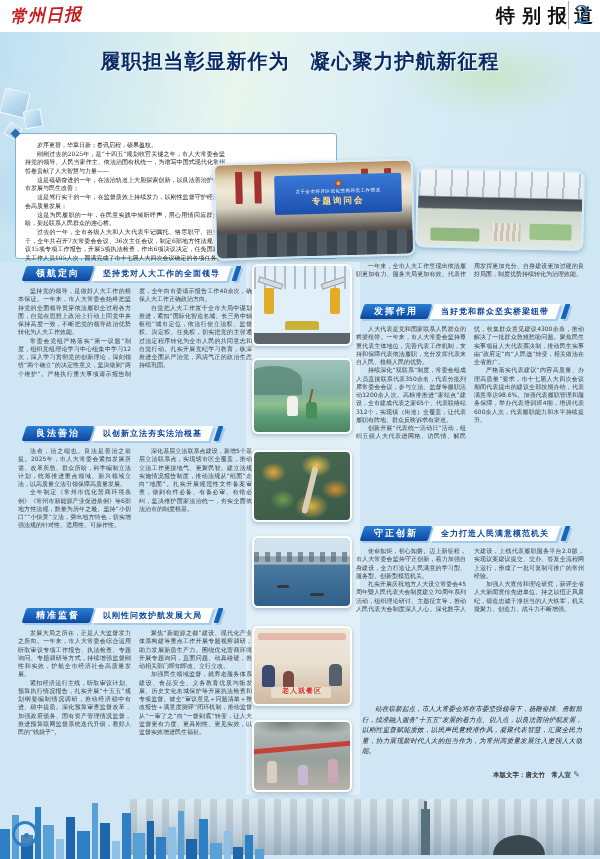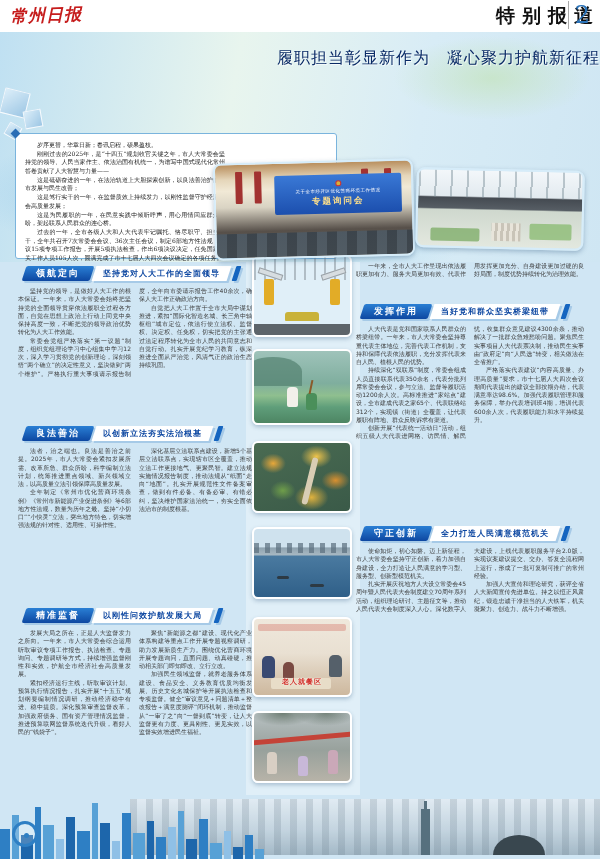--- a/index.html
+++ b/index.html
@@ -35,22 +35,22 @@
       radial-gradient(200px 90px at 55% 85%, rgba(150,205,235,.55), transparent 70%),
       radial-gradient(160px 80px at 15% 70%, rgba(130,190,230,.5), transparent 70%),
       linear-gradient(100deg,#bfe0f2 0%,#e8f5ee 38%,#d8ecf6 68%,#cfe6f3 100%);
   }
   .cube { position:absolute; border:1px solid rgba(255,255,255,.8);
     background:linear-gradient(135deg,#dceef9,#9cc6e4); }
   .cube1 { left:2px;  top:58px; width:26px; height:26px; transform:rotate(14deg); }
   .cube2 { left:24px; top:78px; width:18px; height:18px; transform:rotate(-10deg); }
   .cube3 { left:6px;  top:92px; width:14px; height:14px; transform:rotate(30deg); }
   .headline {
-    position:absolute; top:16px; left:0; right:0; text-align:right;
-    font-size:16px; font-weight:normal; letter-spacing:1px; color:#0a2a66;
+    position:absolute; top:16px; left:0; right:0; text-align:center;
+    font-size:20px; font-weight:bold; letter-spacing:1px; color:#0a2a66;
     text-shadow:1px 1px 0 rgba(255,255,255,.7);
   }
   .subtitle {
     position:absolute; top:60px; left:0; right:0; text-align:center;
     font-family:"DejaVu Serif", serif; font-size:15px; font-weight:bold; color:#151515;
   }
   
   .intro-box {
     position:absolute; top:133px; left:15px; width:322px; height:126px;
     background:#fff; border:1px solid #7ab4dd; border-radius:3px;
@@ -110,21 +110,21 @@
   .h-s1 { height:130px; } .h-s2 { height:152px; } .h-s3 { height:170px; }
   .h-s4 { height:192px; } .h-s5 { height:148px; }
   .right-lead { height:36px; margin-bottom:6px; }
   
   .conclusion { font-family:"DejaVu Serif", serif; font-style:italic; font-size:6.6px;
     line-height:1.6; color:#1d1d1d; text-align:justify; margin:4px 2px 4px 6px; height:62px; overflow:hidden; }
   .conclusion p { text-indent:2em; }
   .credit { text-align:right; font-size:6.5px; font-weight:bold; color:#333; padding-right:4px; }
   .pen-icon { color:#2a6db5; font-size:8px; }
   
-  .photo-strip { position:absolute; top:255px; left:252px; width:102px; z-index:3; }
+  .photo-strip { position:absolute; top:264px; left:252px; width:102px; z-index:3; }
   .strip-photo { width:100px; border:2px solid #fff; border-radius:6px;
     box-shadow:0 2px 4px rgba(40,80,120,.3); overflow:hidden; position:relative; }
   .ph-factory { height:82px; margin-bottom:12px;
     background:linear-gradient(180deg,#eef1f3 0%,#d7dde1 40%,#b9c0c5 70%,#707density 100%),
                linear-gradient(180deg,#eef1f3 0%,#d7dde1 40%,#b9c0c5 70%,#6a7075 100%); }
   .ph-factory .ceiling { position:absolute; top:0; left:0; right:0; height:30%;
     background:repeating-linear-gradient(90deg, rgba(130,140,148,.5) 0 2px, transparent 2px 10px); }
   .ph-factory .robot { position:absolute; top:28%; width:10px; height:34%; background:#e2ac27; border-radius:2px; }
   .ph-factory .ro1 { left:10%; } .ph-factory .ro2 { right:10%; }
   .ph-factory .arm { position:absolute; top:18%; width:26%; height:6px; background:#d7dde1; border:1px solid #9aa2a8; }
@@ -362,20 +362,27 @@
             <span>全力打造人民满意模范机关</span>
           </div>
         <div class="sec-slash"></div>
       </div>
       <div class="body-2col h-s5">
           <p>使命如炬，初心如磐。迈上新征程，市人大常委会坚持守正创新，着力加强自身建设，全力打造让人民满意的学习型、服务型、创新型模范机关。</p>
           <p>扎实开展庆祝地方人大设立常委会45周年暨人民代表大会制度建立70周年系列活动，组织理论研讨、主题征文等，推动人民代表大会制度深入人心。深化数字人大建设，上线代表履职服务平台2.0版，实现议案建议提交、交办、答复全流程网上运行，形成了一批可复制可推广的常州经验。</p>
           <p>加强人大宣传和理论研究，获评全省人大新闻宣传先进单位。持之以恒正风肃纪，锻造忠诚干净担当的人大铁军，机关凝聚力、创造力、战斗力不断增强。</p>
         </div>
     </div>
+    <div class="conclusion">
+        <p>站在崭新起点，市人大常委会将在市委坚强领导下，扬鞭奋蹄、勇毅前行，找准融入服务“十五五”发展的着力点、切入点，以良法善治护航发展，以刚性监督赋能质效，以民声民意校准作风，凝聚代表智慧，汇聚全民力量，协力展现新时代人大的担当作为，为常州高质量发展注入更强人大动能。</p>
+      </div>
+    <div class="credit">
+      <span>本版文字：唐文竹　常人宣</span>
+      <span class="pen-icon">✎</span>
+    </div>
   </div>
 
   <div class="skyline">
     <div class="sky-photo"></div>
     <div class="tall-tower"></div>
     <div class="dome"></div>
     <div class="sil-row">
       <div class="b c1" style="width:10px;height:30px"></div>
       <div class="b c2" style="width:7px;height:44px"></div>
       <div class="b c3" style="width:12px;height:24px"></div>

